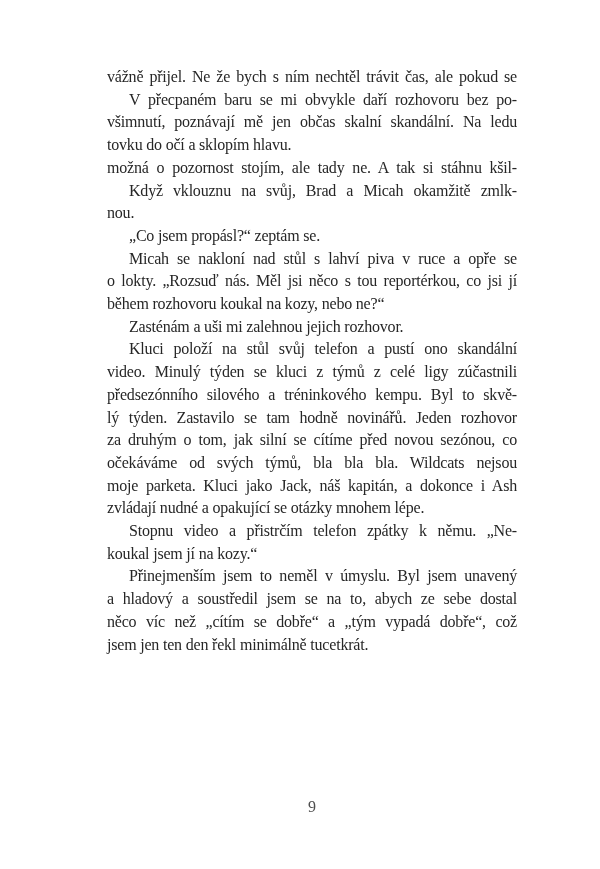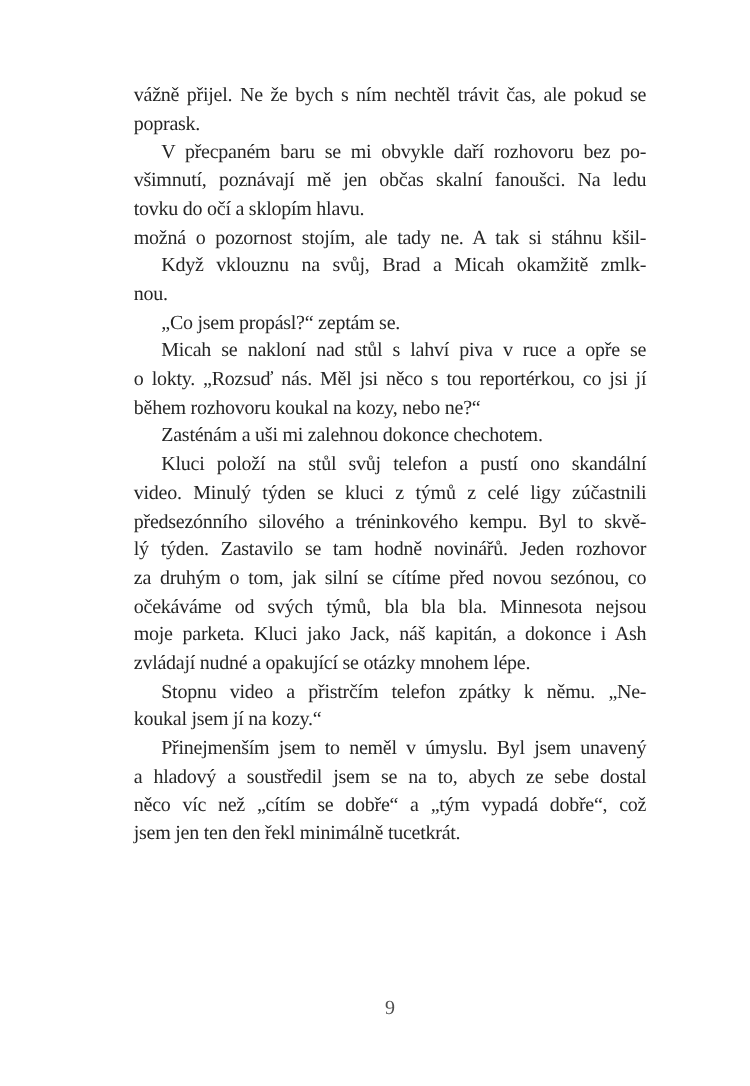--- a/index.html
+++ b/index.html
@@ -55,26 +55,25 @@
   }
 </style>
 </head>
 <body>
 
 <div class="book-page">
   <div class="text-block">
 
     <div class="para">
       <div class="line">vážně přijel. Ne že bych s ním nechtěl trávit čas, ale pokud se</div>
-      <div class="line last">poprask.</div>
     </div>
 
     <div class="para">
       <div class="line ind">V přecpaném baru se mi obvykle daří rozhovoru bez po-</div>
-      <div class="line">všimnutí, poznávají mě jen občas skalní fanoušci. Na ledu</div>
+      <div class="line">všimnutí, poznávají mě jen občas skalní skandální. Na ledu</div>
       <div class="line last">tovku do očí a sklopím hlavu.</div>
       <div class="line">možná o pozornost stojím, ale tady ne. A tak si stáhnu kšil-</div>
     </div>
 
 
     <div class="para">
       <div class="line ind">Když vklouznu na svůj, Brad a Micah okamžitě zmlk-</div>
       <div class="line last">nou.</div>
     </div>
 
@@ -82,30 +81,30 @@
       <div class="line ind last">„Co jsem propásl?“ zeptám se.</div>
     </div>
 
     <div class="para">
       <div class="line ind">Micah se nakloní nad stůl s lahví piva v ruce a opře se</div>
       <div class="line">o lokty. „Rozsuď nás. Měl jsi něco s tou reportérkou, co jsi jí</div>
       <div class="line last">během rozhovoru koukal na kozy, nebo ne?“</div>
     </div>
 
     <div class="para">
-      <div class="line ind last">Zasténám a uši mi zalehnou dokonce chechotem.</div>
+      <div class="line ind last">Zasténám a uši mi zalehnou jejich rozhovor.</div>
     </div>
 
     <div class="para">
       <div class="line ind">Kluci položí na stůl svůj telefon a pustí ono skandální</div>
       <div class="line">video. Minulý týden se kluci z týmů z celé ligy zúčastnili</div>
       <div class="line">předsezónního silového a tréninkového kempu. Byl to skvě-</div>
       <div class="line">lý týden. Zastavilo se tam hodně novinářů. Jeden rozhovor</div>
       <div class="line">za druhým o tom, jak silní se cítíme před novou sezónou, co</div>
-      <div class="line">očekáváme od svých týmů, bla bla bla. Minnesota nejsou</div>
+      <div class="line">očekáváme od svých týmů, bla bla bla. Wildcats nejsou</div>
       <div class="line">moje parketa. Kluci jako Jack, náš kapitán, a dokonce i Ash</div>
       <div class="line last">zvládají nudné a opakující se otázky mnohem lépe.</div>
     </div>
 
     <div class="para">
       <div class="line ind">Stopnu video a přistrčím telefon zpátky k němu. „Ne-</div>
       <div class="line last">koukal jsem jí na kozy.“</div>
     </div>
 
     <div class="para">

